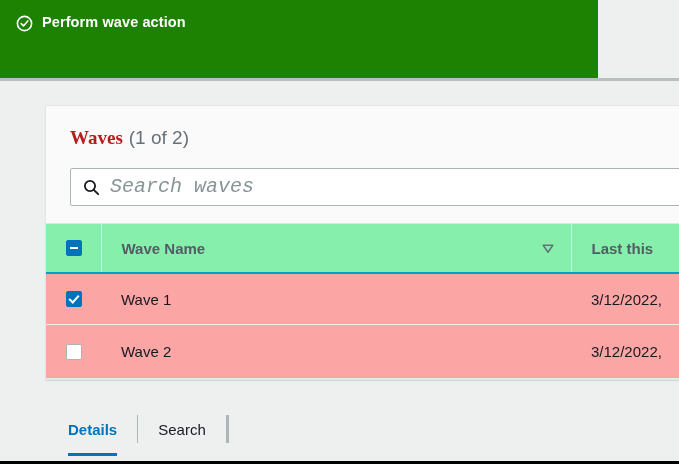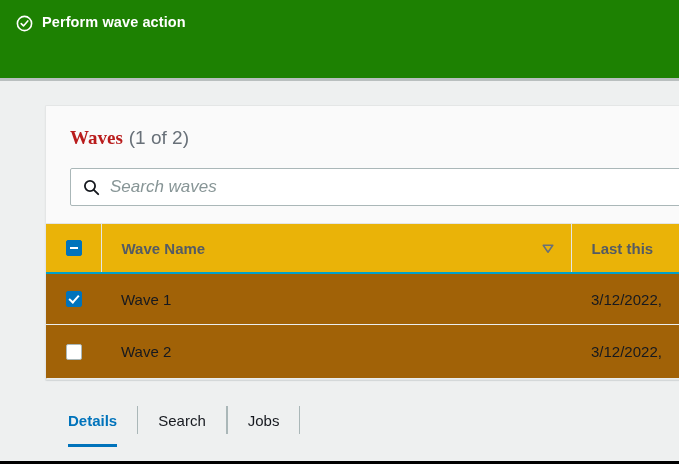--- a/index.html
+++ b/index.html
@@ -22,21 +22,21 @@
     box-sizing: border-box;
     border-bottom: 3px solid #000000;
     background: #eef0f0;
   }
 
   
   .flash {
     position: absolute;
     left: 0;
     top: 0;
-    width: 679px;
+    width: 598px;
     height: 78px;
     background: #1d8102;
     box-sizing: border-box;
     padding: 13px 0 0 16px;
     overflow: hidden;
   }
   .flash-sep {
     position: absolute;
     left: 0;
     top: 78px;
@@ -131,22 +131,22 @@
   .search-icon {
     width: 17px;
     height: 17px;
     flex: 0 0 17px;
     margin-right: 10px;
   }
   .search-input {
     border: none;
     outline: none;
     background: transparent;
-    font-family: Liberation Sans, sans-serif;
-    font-size: 17px;
+    font-family: Liberation Mono, monospace;
+    font-size: 20px;
     color: #b91c1c;
     width: 540px;
     padding: 0;
     height: 22px;
     line-height: 22px;
   }
   .search-input::placeholder {
     color: #879596;
     font-style: italic;
     opacity: 1;
@@ -157,21 +157,21 @@
     width: 100%;
     border-collapse: collapse;
     table-layout: fixed;
     background: #ffffff;
   }
   .tbl col.c-check { width: 55px; }
   .tbl col.c-name  { width: 470px; }
   .tbl col.c-mod   { width: 200px; }
 
   .tbl thead th {
-    background: #eab308;
+    background: #86efac;
     border-top: 1px solid #e4e6e6;
     border-bottom: 1px solid #d5dbdb;
     height: 48px;
     padding: 0;
     text-align: left;
     font-size: 15px;
     font-weight: bold;
     color: #545b64;
     vertical-align: middle;
     white-space: nowrap;
@@ -196,21 +196,21 @@
     margin-left: 8px;
   }
   .th-mod .th-inner { padding-left: 20px; }
 
   .tbl tbody td {
     height: 50px;
     padding: 0;
     font-size: 15px;
     color: #16191f;
     vertical-align: middle;
-    background: #a16207;
+    background: #fca5a5;
     border-bottom: 1px solid #eaeded;
     white-space: nowrap;
   }
   .td-inner {
     display: flex;
     align-items: center;
     height: 53px;
     padding: 0 16px 0 20px;
     box-sizing: border-box;
   }
@@ -257,21 +257,21 @@
     top: 6px;
     width: 8px;
     height: 2px;
     background: #ffffff;
   }
 
   
   .tabs {
     position: absolute;
     left: 45px;
-    top: 391px;
+    top: 400px;
     width: 634px;
     height: 61px;
     display: flex;
     align-items: flex-start;
     box-sizing: border-box;
     padding-top: 10px;
   }
   .tab {
     position: relative;
     display: flex;
@@ -417,19 +417,16 @@
   <div class="tabs">
     <div class="tab tab-first tab-active">
       <span>Details</span>
     </div>
     <div class="tab-sep"></div>
     <div class="tab">
       <span>Search</span>
     </div>
     <div class="tab-sep"></div>
     <div class="tab-sep"></div>
-    <div class="tab">
-      <span>Jobs</span>
-    </div>
     <div class="tab-sep"></div>
   </div>
 
 </div>
 
 </body></html>

